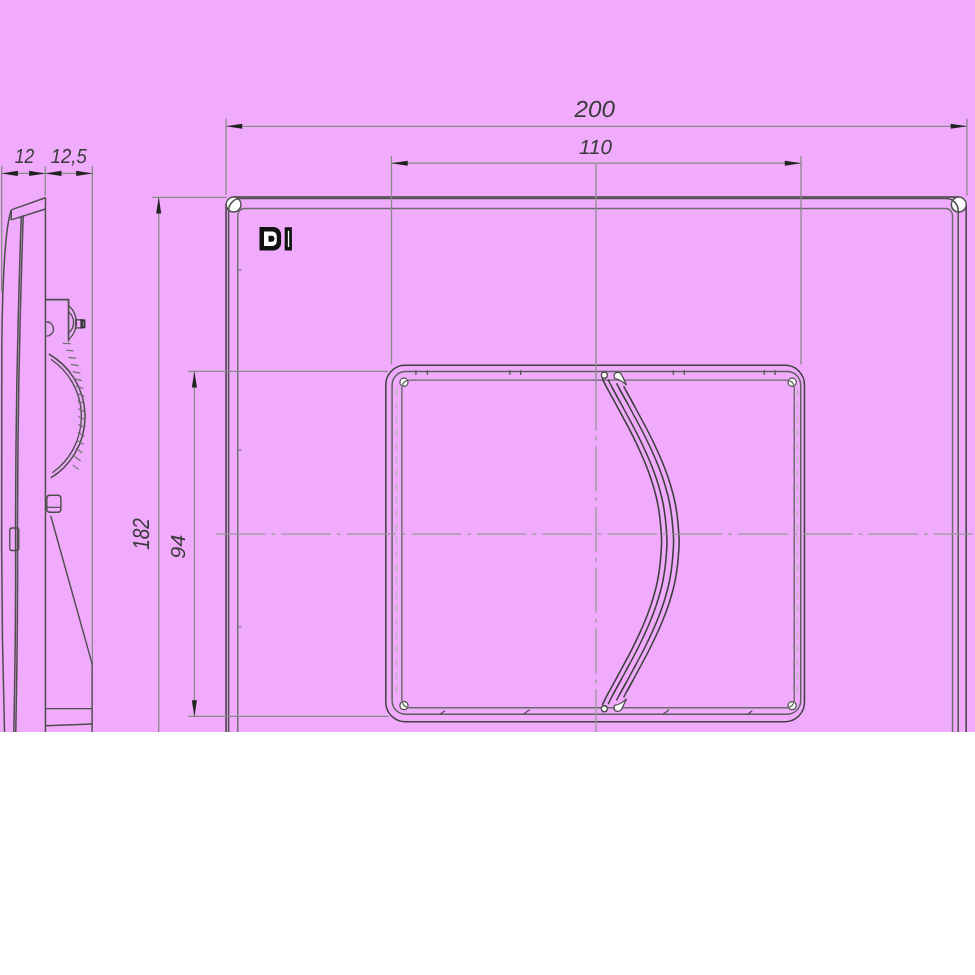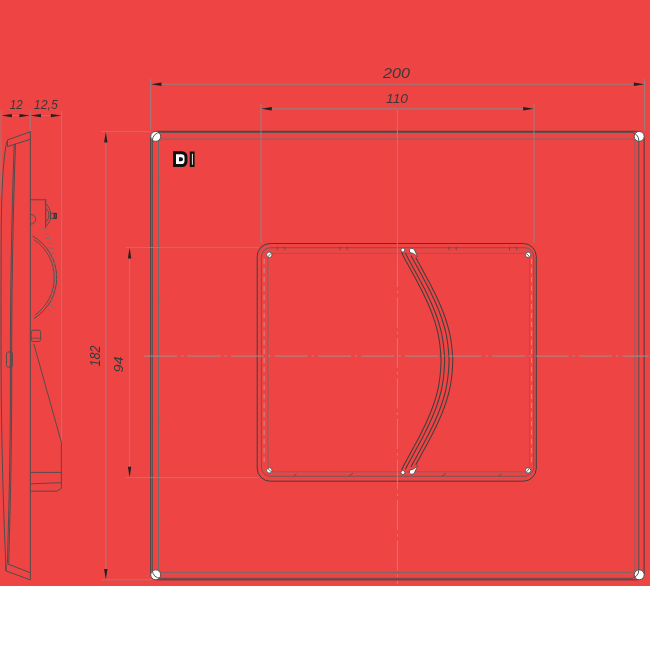--- a/index.html
+++ b/index.html
@@ -1,16 +1,16 @@
 <!DOCTYPE html>
 <html><head>
 <meta charset="utf-8">
 <style>
   html,body{margin:0;padding:0;background:#ffffff;}
-  .wrap{width:650px;height:586px;position:relative;background:#ef4444;}
+  .wrap{width:650px;height:488px;position:relative;background:#f0abfc;}
   svg{position:absolute;left:0;top:0;}
   text{font-family:"Liberation Sans",sans-serif;font-style:italic;fill:#3a3a3a;}
 </style>
 </head>
 <body>
 <div class="wrap">
 <svg width="650" height="650" viewBox="0 0 650 650" fill="none">
 
 <rect x="150.7" y="131.3" width="493.4" height="448.5" rx="7" stroke="#3f3f3f" stroke-width="1"></rect>
 

